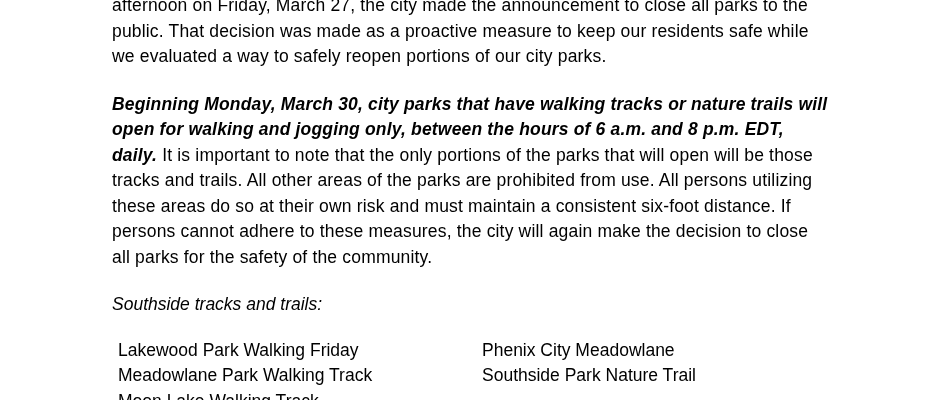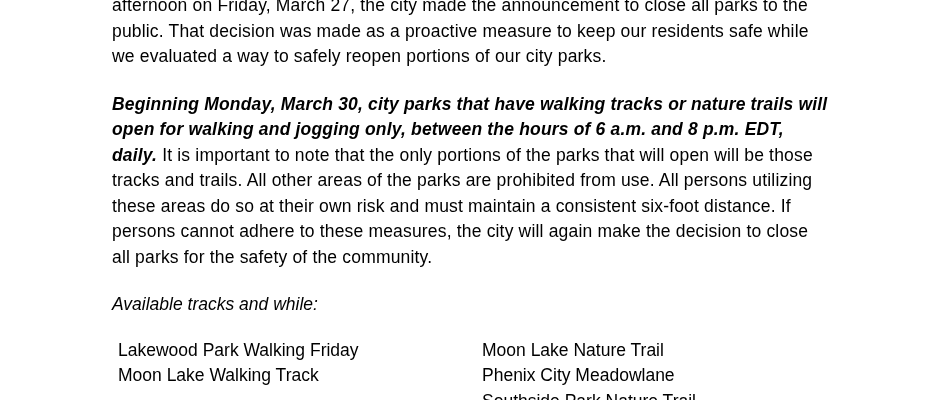--- a/index.html
+++ b/index.html
@@ -67,29 +67,29 @@
 <div class="page">
 
   <p class="para para-clipped">afternoon on Friday, March 27, the city made the announcement to close all parks to the public. That decision was made as a proactive measure to keep our residents safe while we evaluated a way to safely reopen portions of our city parks.</p>
 
   <div class="gap-1"></div>
 
   <p class="para"><span class="lead-bold-italic">Beginning Monday, March 30, city parks that have walking tracks or nature trails will open for walking and jogging only, between the hours of 6 a.m. and 8 p.m. EDT, daily.</span><span> It is important to note that the only portions of the parks that will open will be those tracks and trails. All other areas of the parks are prohibited from use. All persons utilizing these areas do so at their own risk and must maintain a consistent six-foot distance. If persons cannot adhere to these measures, the city will again make the decision to close all parks for the safety of the community.</span></p>
 
   <div class="gap-2"></div>
 
-  <p class="list-label">Available tracks and while:</p>
+  <p class="list-label">Southside tracks and trails:</p>
 
   <div class="gap-3"></div>
 
   <div class="track-columns">
     <div class="track-col left">
       <div class="item">Lakewood Park Walking Friday</div>
+      <div class="item">Meadowlane Park Walking Track</div>
       <div class="item">Moon Lake Walking Track</div>
     </div>
     <div class="track-col right">
-      <div class="item">Moon Lake Nature Trail</div>
       <div class="item">Phenix City Meadowlane</div>
       <div class="item">Southside Park Nature Trail</div>
     </div>
   </div>
 
 </div>
 
 </body></html>

